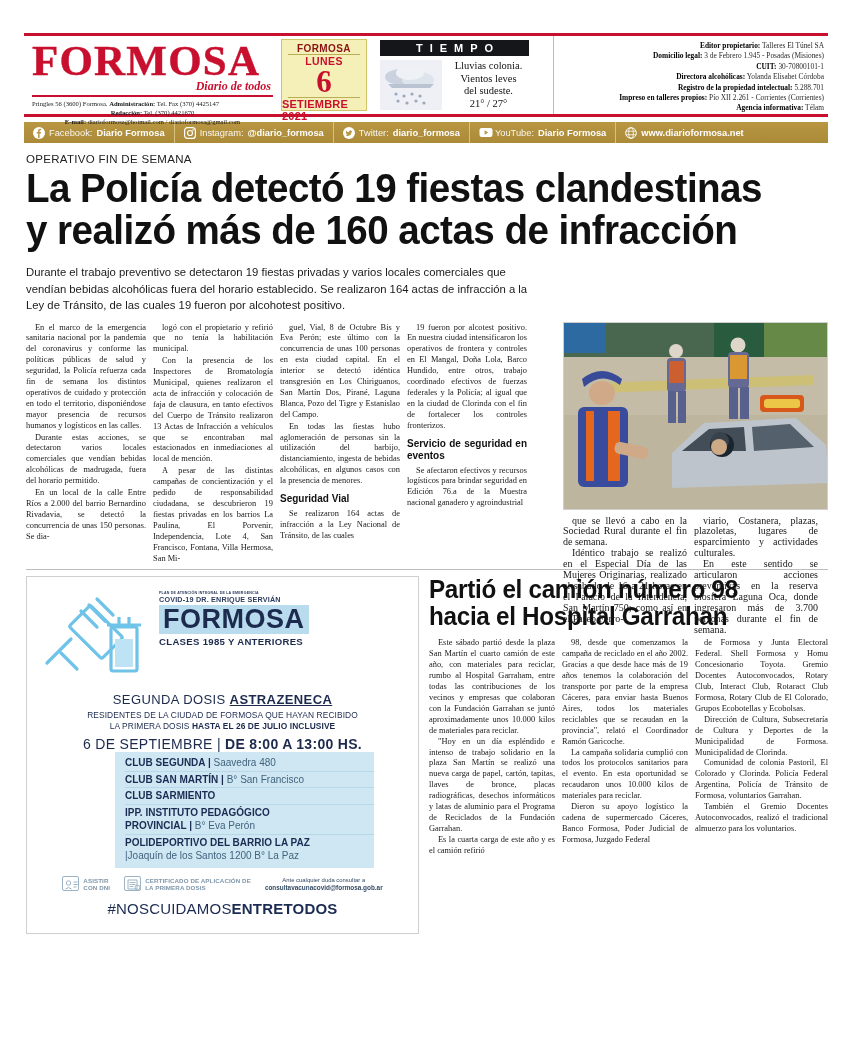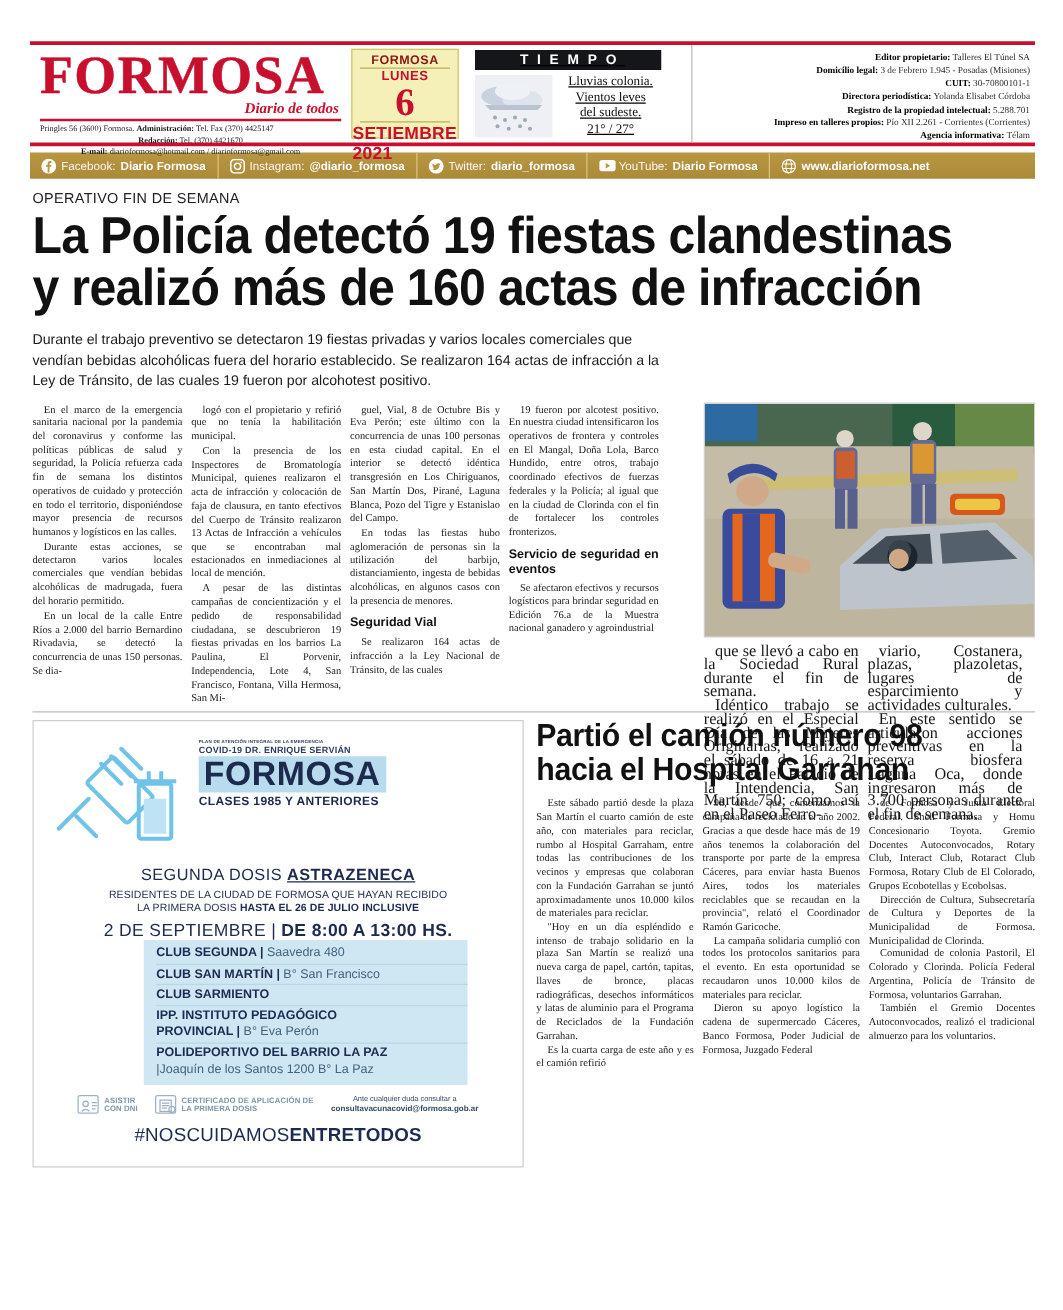--- a/index.html
+++ b/index.html
@@ -38,23 +38,23 @@
   .mh-date {
     width: 86px; margin: 3px 7px 3px 4px;
     background: #f5f0b8; border: 1px solid #cfc466;
     display: flex; flex-direction: column; align-items: center;
     justify-content: space-between; padding: 3px 0 3px 0;
   }
   .mh-date .d-top { font-family:"Liberation Sans",sans-serif; font-weight:bold; font-size:10px; color:#8a1414; letter-spacing:.4px;}
   .mh-date .d-sep { width: 72px; border-top: 1px solid #b9ad58; }
   .mh-date .d-day { font-family:"Liberation Sans",sans-serif; font-weight:bold; font-size:10.5px; color:#c8102e; letter-spacing:.4px;}
   .mh-date .d-num { font-family:"Liberation Serif",serif; font-weight:bold; font-size:31px; color:#c8102e; line-height:30px;}
-  .mh-date .d-mon { font-family:"Liberation Sans",sans-serif; font-weight:bold; font-size:14px; color:#c8102e; letter-spacing:.2px;}
-
-  .mh-weather { width: 180px; padding: 4px 24px 4px 6px; border-right: 1px solid #bbb; text-decoration: underline; }
+  .mh-date .d-mon { font-family:"Liberation Sans",sans-serif; font-weight:bold; font-size:11px; color:#c8102e; letter-spacing:.2px;}
+
+  .mh-weather { width: 180px; padding: 4px 24px 4px 6px; border-right: 1px solid #bbb; }
   .wx-title {
     background: #15161a; color: #fff; text-align: center;
     font-family:"Liberation Sans",sans-serif; font-weight: bold;
     font-size: 11px; letter-spacing: 7px; padding: 2px 0 2px 7px; margin-bottom: 4px;
   }
   .wx-body { display: flex; align-items: center; gap: 6px; }
   .wx-icon { width: 62px; height: 50px; background: #eef0f5; position: relative; overflow:hidden;}
   .wx-text { font-family:"Liberation Serif",serif; font-size: 10.5px; line-height: 12.6px; text-align: center; flex: 1; color:#111;}
 
   .mh-legal { flex: 1; padding: 5px 4px 4px 8px; text-align: right; }
@@ -102,21 +102,21 @@
   .col p { text-indent: 9px; margin-bottom: 1px; }
   .subhead {
     font-family:"Liberation Sans",sans-serif; font-weight: bold;
     font-size: 10px; line-height: 12px; margin: 6px 0 4px 0; color:#111; text-indent:0;
   }
   .c1,.c2,.c3,.c4 { width: 127px; padding-right: 7px; }
   .photo-wrap { position: absolute; right: 0; top: -1px; width: 265px; }
   .photo { width: 265px; height: 188px; border: 1px solid #cfcfcf; position: relative; overflow: hidden; }
   .p-cols { display: flex; margin-top: 6px; }
   .p-col { width: 131px; padding-right: 7px; font-family:"Liberation Serif",serif;
-           font-size: 13px; line-height: 10.9px; text-align: justify; color:#181818; }
+           font-size: 10px; line-height: 10.9px; text-align: justify; color:#181818; }
   .p-col p { text-indent: 9px; }
 
   .hr-thin { border-top: 1px solid #bdbdbd; margin: 6px 0 0 0; }
 
   
   .lower { display: flex; margin: 6px 22px 0 26px; gap: 10px; }
   .ad {
     width: 396px; height: 358px; border: 1px solid #cfcfcf;
     background: #ffffff; position: relative; overflow: hidden;
     font-family:"Liberation Sans",sans-serif;
@@ -218,21 +218,21 @@
           <div>del sudeste.</div>
           <div>21° / 27°</div>
         </div>
       </div>
     </div>
 
     <div class="mh-legal">
       <div><b>Editor propietario:</b><span> Talleres El Túnel SA</span></div>
       <div><b>Domicilio legal:</b><span> 3 de Febrero 1.945 - Posadas (Misiones)</span></div>
       <div><b>CUIT:</b><span> 30-70800101-1</span></div>
-      <div><b>Directora periodística:</b><span> Yolanda Elisabet Córdoba</span></div>
+      <div><b>Directora alcohólicas:</b><span> Yolanda Elisabet Córdoba</span></div>
       <div><b>Registro de la propiedad intelectual:</b><span> 5.288.701</span></div>
       <div><b>Impreso en talleres propios:</b><span> Pío XII 2.261 - Corrientes (Corrientes)</span></div>
       <div><b>Agencia informativa:</b><span> Télam</span></div>
     </div>
   </div>
 
   <div class="social">
     <div class="soc-item">
       <span class="soc-ico">
         <svg width="12" height="12" viewBox="0 0 12 12">
@@ -411,21 +411,21 @@
           <div><span class="ad-form">FORMOSA</span></div>
           <div class="ad-clases">CLASES 1985 Y ANTERIORES</div>
         </div>
       </div>
 
       <div class="ad-dosis"><span>SEGUNDA DOSIS </span><b>ASTRAZENECA</b></div>
       <div class="ad-res">
         <div>RESIDENTES DE LA CIUDAD DE FORMOSA QUE HAYAN RECIBIDO</div>
         <div><span>LA PRIMERA DOSIS </span><b>HASTA EL 26 DE JULIO INCLUSIVE</b></div>
       </div>
-      <div class="ad-fecha"><span>2 DE SEPTIEMBRE | </span><b>DE 8:00 A 13:00 HS.</b></div>
+      <div class="ad-fecha"><span>6 DE SEPTIEMBRE | </span><b>DE 8:00 A 13:00 HS.</b></div>
 
       <div class="est-list">
         <div class="est-row"><b>CLUB SEGUNDA | </b><span>Saavedra 480</span></div>
         <div class="est-row"><b>CLUB SAN MARTÍN | </b><span>B° San Francisco</span></div>
         <div class="est-row"><b>CLUB SARMIENTO</b><span></span></div>
         <div class="est-row" style="border-bottom:none;padding-bottom:0"><b>IPP. INSTITUTO PEDAGÓGICO</b><span></span></div>
         <div class="est-row" style="padding-top:0"><b>PROVINCIAL | </b><span>B° Eva Perón</span></div>
         <div class="est-row" style="border-bottom:none;padding-bottom:0"><b>POLIDEPORTIVO DEL BARRIO LA PAZ</b><span></span></div>
         <div class="est-row" style="padding-top:0"><b></b><span>|Joaquín de los Santos 1200 B° La Paz</span></div>
       </div>

